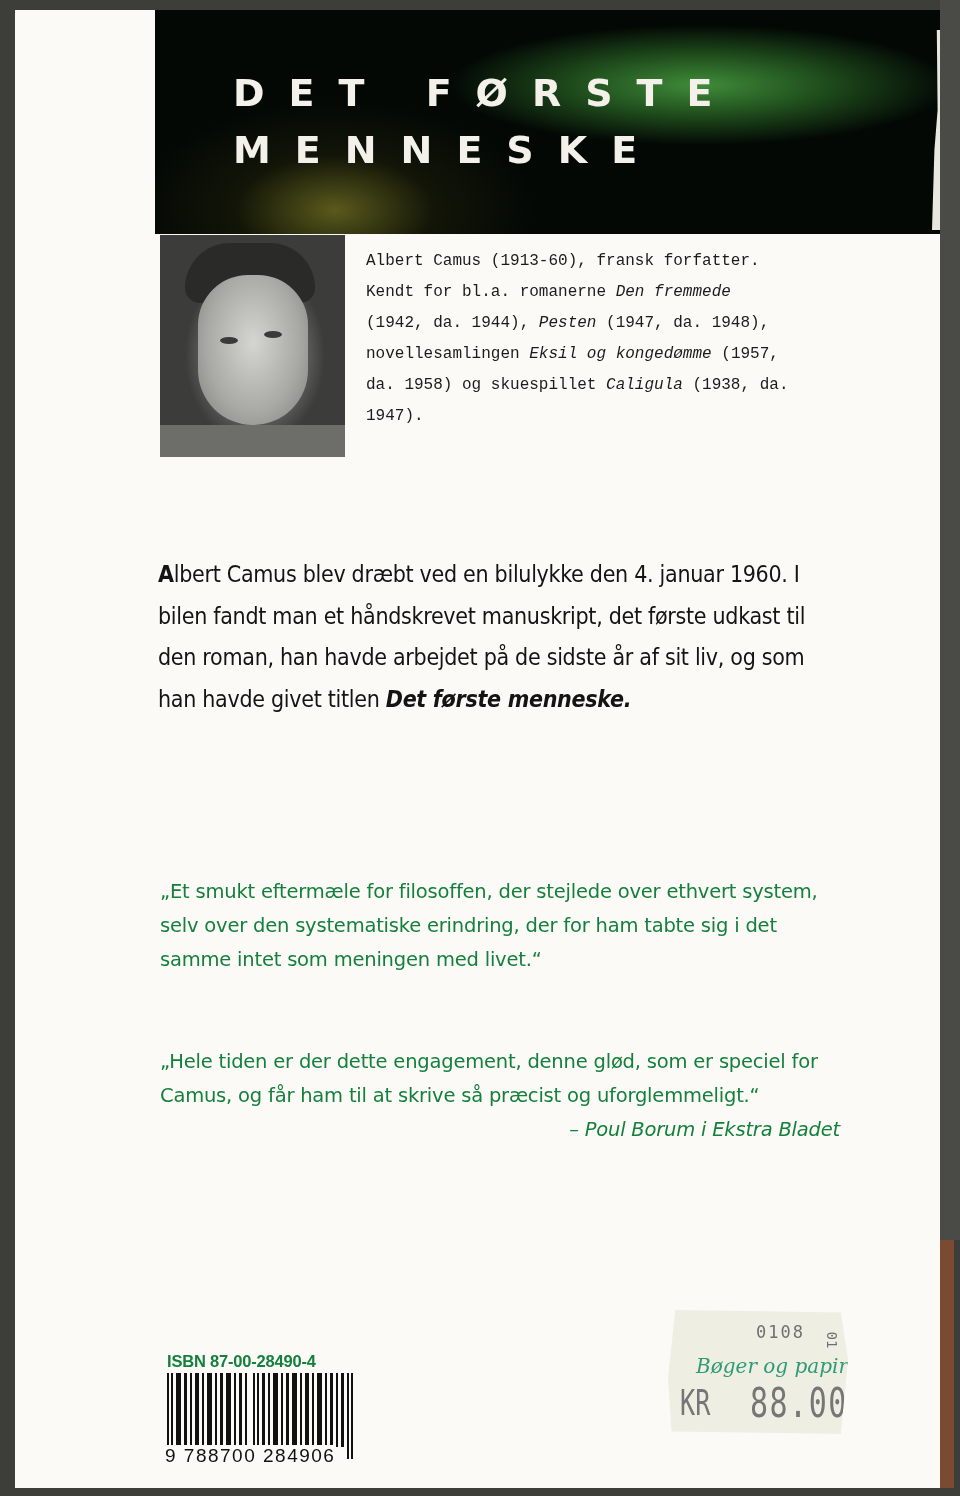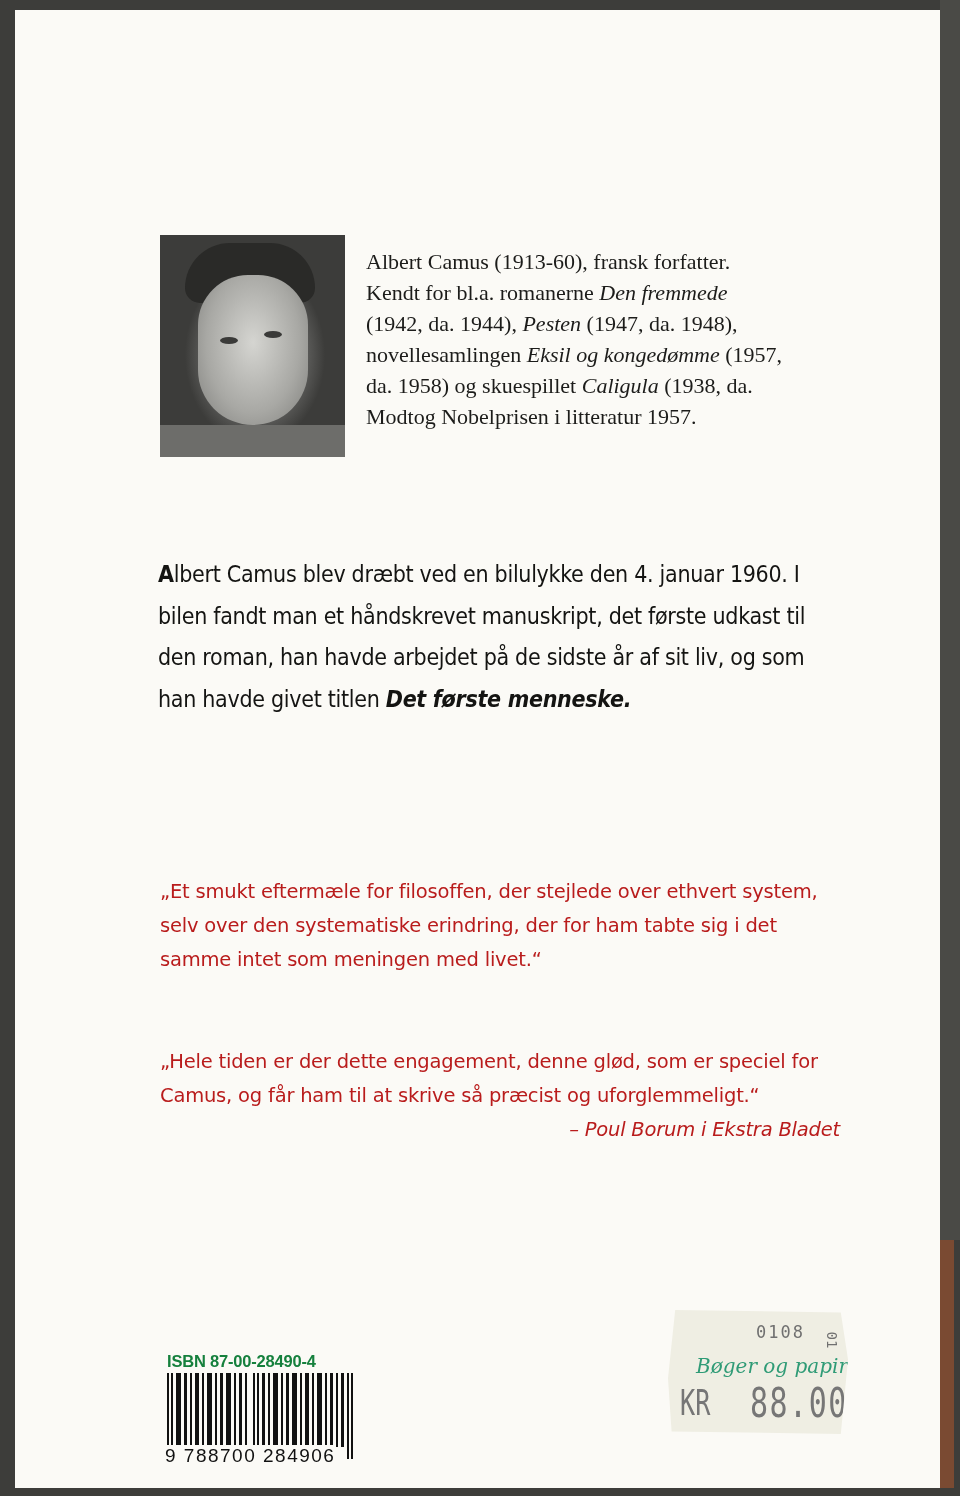--- a/index.html
+++ b/index.html
@@ -15,25 +15,25 @@
         background-image:radial-gradient(ellipse 250px 60px at 545px 75px,#3f8c3a 0%,#1f4d1c 50%,rgba(5,15,6,0) 100%),
         radial-gradient(ellipse 200px 110px at 180px 200px,#5a5a1c 0%,rgba(40,40,10,0.4) 50%,rgba(0,0,0,0) 100%);}
   .band .tear{position:absolute;right:0;top:20px;width:8px;height:200px;background:#e8e8e0;clip-path:polygon(60% 0,100% 0,100% 100%,0 100%,30% 60%,70% 40%);}
   .title{position:absolute;left:78px;color:#f3f1ea;font-family:"DejaVu Sans",sans-serif;font-weight:bold;font-size:38px;letter-spacing:24px;line-height:40px;}
   .photo{position:absolute;left:145px;top:225px;width:185px;height:222px;overflow:hidden;
          background:radial-gradient(ellipse 70px 90px at 95px 120px,#b8b8b4 0%,#8d8d8a 45%,#5a5a58 75%,#3c3c3a 100%);}
   .photo .hair{position:absolute;left:25px;top:8px;width:130px;height:60px;border-radius:60px 60px 20px 20px;background:#2a2a28;}
   .photo .face{position:absolute;left:38px;top:40px;width:110px;height:150px;border-radius:50px 50px 55px 55px;background:radial-gradient(ellipse at 50% 45%,#d5d5d1 0%,#a8a8a4 60%,#7d7d7a 100%);}
   .photo .eye{position:absolute;width:18px;height:7px;border-radius:50%;background:#3a3a38;}
   .photo .collar{position:absolute;left:0;top:190px;width:185px;height:40px;background:#6d6d6a;}
-  .bio{position:absolute;left:351px;top:236px;width:460px;font-family:Liberation Serif, serif;font-size:22px;line-height:31px;color:#1c1c1a;}
+  .bio{position:absolute;left:351px;top:236px;width:460px;font-family:Liberation Mono, monospace;font-size:16px;line-height:31px;color:#1c1c1a;}
   .bio i{font-style:italic;}
   .body{position:absolute;left:143px;top:544px;width:680px;font-family:"DejaVu Sans Condensed","DejaVu Sans",sans-serif;font-size:23px;line-height:41.5px;color:#141412;letter-spacing:-0.3px;}
   .body b{font-weight:bold;}
-  .quote{position:absolute;left:145px;width:680px;font-family:"DejaVu Sans",sans-serif;font-size:19.5px;line-height:34px;color:#b91c1c;letter-spacing:-0.2px;}
+  .quote{position:absolute;left:145px;width:680px;font-family:"DejaVu Sans",sans-serif;font-size:19.5px;line-height:34px;color:#15803d;letter-spacing:-0.2px;}
   .attr{text-align:right;font-style:italic;}
   .barcode-wrap{position:absolute;left:150px;top:1342px;width:190px;height:128px;}
   .isbn{font-family:"Liberation Sans",sans-serif;font-weight:bold;font-size:16.5px;color:#15803d;position:absolute;left:2px;top:0;letter-spacing:-0.2px;}
   .bars{position:absolute;left:2px;top:21px;width:186px;height:86px;}
   .ean{position:absolute;left:0;top:93px;font-family:"Liberation Sans",sans-serif;font-size:19px;color:#111;letter-spacing:1.5px;background:#fbfaf6;}
   .sticker{position:absolute;left:653px;top:1300px;width:180px;height:124px;background:#efeee3;
            clip-path:polygon(4% 0,96% 2%,100% 40%,96% 100%,2% 98%,0 55%);}
   .sticker .num{position:absolute;left:88px;top:12px;font-family:"DejaVu Sans Mono",monospace;font-size:17px;color:#707070;letter-spacing:2px;}
   .sticker .rot{position:absolute;left:156px;top:22px;font-family:"DejaVu Sans Mono",monospace;font-size:14px;color:#707070;transform:rotate(90deg);}
   .sticker .shop{position:absolute;left:28px;top:44px;font-family:"DejaVu Serif",serif;font-style:italic;font-size:20px;color:#2f9b76;}
@@ -42,38 +42,43 @@
 </style>
 </head>
 <body>
 
 <div class="right-dark"></div>
 <div class="spine-edge"></div>
 
 <div class="cover">
 
   <div class="header">
+    <div class="band">
+      <div class="title" style="top:63px;">DET FØRSTE</div>
+      <div class="title" style="top:120px;">MENNESKE</div>
+      <div class="tear"></div>
+    </div>
   </div>
 
   <div class="photo">
     <div class="hair"></div>
     <div class="face">
       <div class="eye" style="left:22px;top:62px;"></div>
       <div class="eye" style="left:66px;top:56px;"></div>
     </div>
     <div class="collar"></div>
   </div>
 
   <div class="bio">
     <div><span>Albert Camus</span><span> (1913-60), fransk forfatter.</span></div>
     <div><span>Kendt for bl.a. romanerne </span><i>Den fremmede</i></div>
     <div><span>(1942, da. 1944), </span><i>Pesten</i><span> (1947, da. 1948),</span></div>
     <div style="white-space:nowrap;"><span>novellesamlingen </span><i>Eksil og kongedømme</i><span> (1957,</span></div>
     <div><span>da. 1958) og skuespillet </span><i>Caligula</i><span> (1938, da.</span></div>
-    <div>Modtog Nobelprisen i litteratur 1957.</div>
+    <div>1947).</div>
   </div>
 
   <div class="body">
     <div><b>A</b><span>lbert Camus blev dræbt ved en bilulykke den 4. januar 1960. I bilen fandt man et håndskrevet manuskript, det første udkast til den roman, han havde arbejdet på de sidste år af sit liv, og som han havde givet titlen </span><b><i>Det første menneske.</i></b></div>
   </div>
 
   <div class="quote" style="top:865px;">
     <div>„Et smukt eftermæle for filosoffen, der stejlede over ethvert system, selv over den systematiske erindring, der for ham tabte sig i det samme intet som meningen med livet.“</div>
   </div>
 

